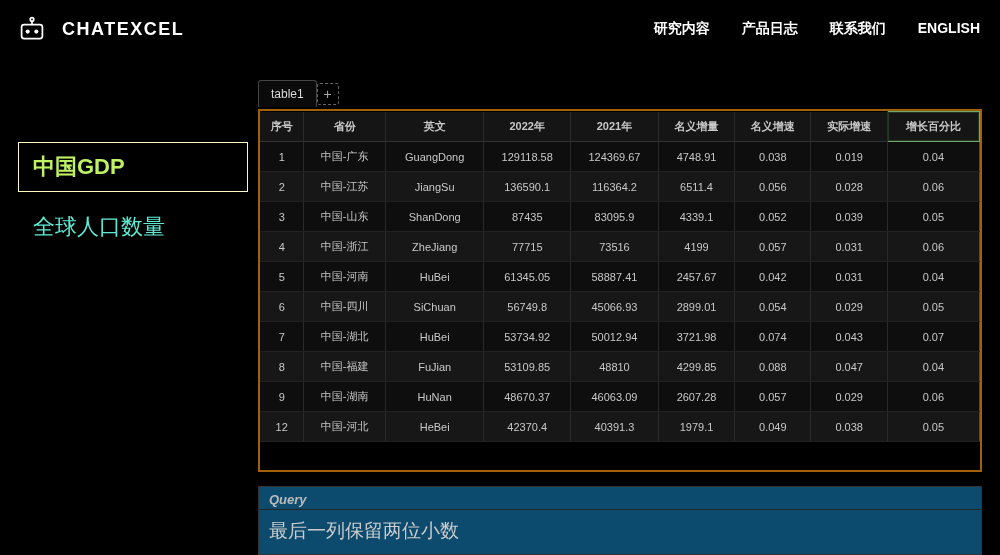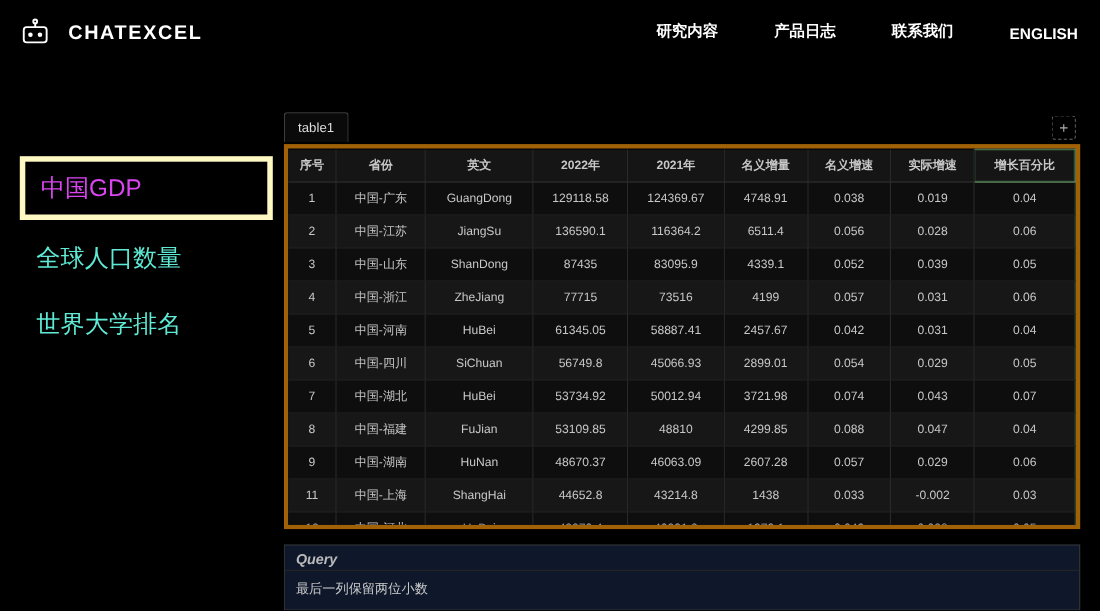--- a/index.html
+++ b/index.html
@@ -33,24 +33,23 @@
   }
   .bot-icon {
     width: 28px;
     height: 26px;
     position: relative;
     display: inline-block;
   }
   .bot-icon svg { display: block; }
   .nav {
     display: flex;
-    gap: 51px;
+    gap: 32px;
     font-size: 14px;
     font-weight: 600;
-    align-items: flex-end;
   }
   .nav-item { color: #fff; cursor: pointer; }
   .container {
     display: flex;
     height: calc(555px - 52px);
   }
   .sidebar {
     width: 230px;
     padding-top: 90px;
     padding-left: 18px;
@@ -58,37 +57,36 @@
   }
   .side-item {
     font-size: 22px;
     color: #5eead4;
     padding: 9px 14px;
     margin-bottom: 10px;
     border: 1px solid transparent;
     cursor: pointer;
   }
   .side-item.active {
-    border: 5px solid #fef9c3;
-    color: #d946ef;
-    font-weight: 400;
+    border: 1px solid #fef9c3;
+    color: #bef264;
+    font-weight: 700;
   }
   .main {
     flex: 1;
     padding: 28px 18px 0 0;
     display: flex;
     flex-direction: column;
     overflow: hidden;
   }
   .tabbar {
     display: flex;
     align-items: center;
-    justify-content: space-between;
+    justify-content: flex-start;
     margin-bottom: 2px;
-    margin-top: 22px;
   }
   .tabs { display: flex; }
   .tab {
     border: 1px solid #444;
     border-bottom: none;
     background: #0a0a0a;
     color: #ddd;
     font-size: 12px;
     padding: 6px 12px;
     border-radius: 3px 3px 0 0;
@@ -101,21 +99,21 @@
     border-radius: 3px;
     color: #aaa;
     font-size: 14px;
     display: flex;
     align-items: center;
     justify-content: center;
     cursor: pointer;
     margin-right: 4px;
   }
   .table-wrap {
-    border: 4px solid #a16207;
+    border: 2px solid #a16207;
     flex: 1;
     min-height: 0;
     overflow: hidden;
     position: relative;
   }
   table {
     width: 100%;
     border-collapse: collapse;
     font-size: 11px;
     color: #c8c8c8;
@@ -138,33 +136,33 @@
     box-shadow: inset 0 0 0 1px rgba(100,200,100,0.2);
   }
   tbody td.highlight-col {
     border-right: 1px solid #3a5a3a;
   }
   tbody tr:nth-child(odd) { background: #0e0e0e; }
   tbody tr:nth-child(even) { background: #171717; }
   .query {
     margin-top: 14px;
     border: 1px solid #333;
-    background: #0f172a;
+    background: #0c4a6e;
   }
   .query-title {
     font-size: 13px;
     font-weight: bold;
     font-style: italic;
     color: #bbb;
     padding: 5px 10px 2px 10px;
     border-bottom: 1px solid #252525;
   }
   .query-body {
     padding: 8px 10px 10px 10px;
-    font-size: 12px;
+    font-size: 19px;
     color: #ccc;
     min-height: 16px;
   }
 </style>
 </head>
 <body>
 
 <div class="header">
   <div class="logo">
     <span class="bot-icon">
@@ -183,21 +181,20 @@
       <span class="nav-item">产品日志</span>
       <span class="nav-item">联系我们</span>
       <span class="nav-item">ENGLISH</span>
     </div>
 </div>
 
 <div class="container">
   <div class="sidebar" id="sidebar">
       <div class="side-item active">中国GDP</div>
       <div class="side-item">全球人口数量</div>
-      <div class="side-item">世界大学排名</div>
     </div>
 
   <div class="main">
     <div class="tabbar">
       <div class="tabs" id="tabs">
           <div class="tab">table1</div>
         </div>
       <div class="add-tab">+</div>
     </div>
     <div class="table-wrap">
@@ -309,31 +306,20 @@
               <td>中国-湖南</td>
               <td>HuNan</td>
               <td>48670.37</td>
               <td>46063.09</td>
               <td>2607.28</td>
               <td>0.057</td>
               <td>0.029</td>
               <td class="highlight-col">0.06</td>
             </tr>
             <tr>
-              <td>11</td>
-              <td>中国-上海</td>
-              <td>ShangHai</td>
-              <td>44652.8</td>
-              <td>43214.8</td>
-              <td>1438</td>
-              <td>0.033</td>
-              <td>-0.002</td>
-              <td class="highlight-col">0.03</td>
-            </tr>
-            <tr>
               <td>12</td>
               <td>中国-河北</td>
               <td>HeBei</td>
               <td>42370.4</td>
               <td>40391.3</td>
               <td>1979.1</td>
               <td>0.049</td>
               <td>0.038</td>
               <td class="highlight-col">0.05</td>
             </tr>

